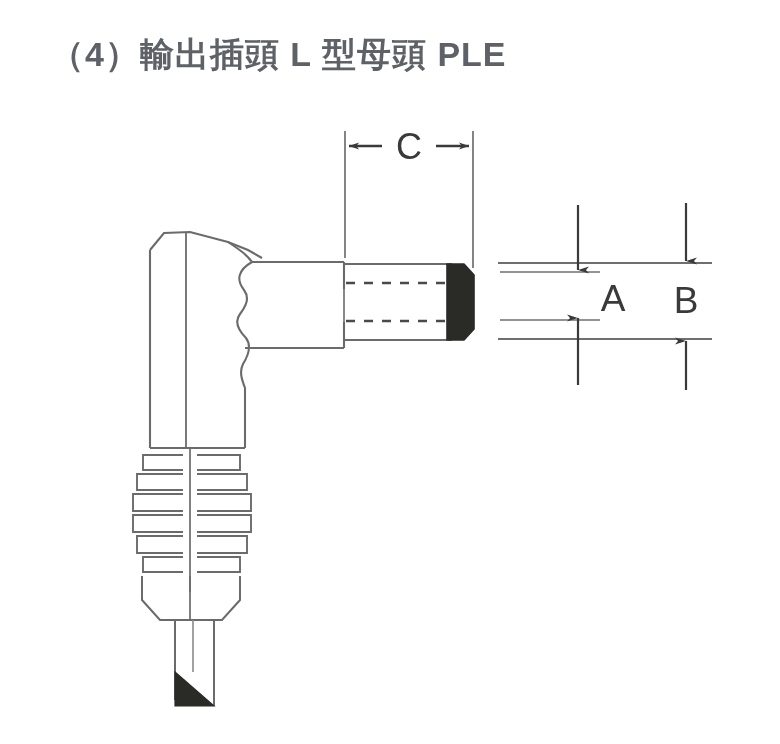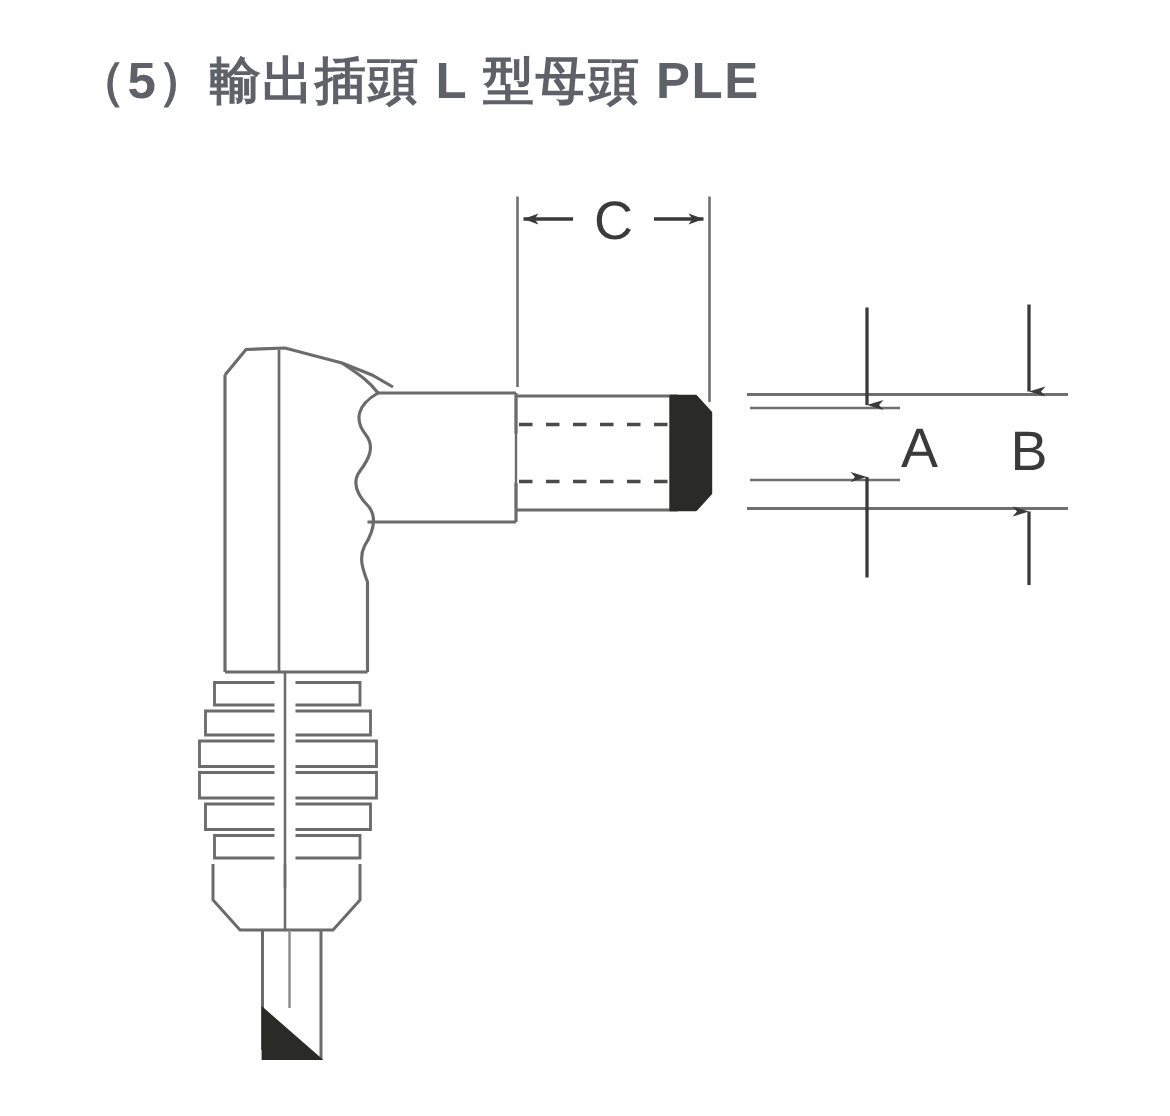--- a/index.html
+++ b/index.html
@@ -37,21 +37,21 @@
     top: 0;
     width: 780px;
     height: 744px;
   }
 </style>
 </head>
 <body>
 
 <div id="page">
 
-  <div id="title">（5）輸出插頭 L 型母頭 PLE</div>
+  <div id="title">（4）輸出插頭 L 型母頭 PLE</div>
 
   <svg id="drawing" viewBox="0 0 780 744" xmlns="http://www.w3.org/2000/svg">
 
     <defs>
       <marker id="arrL" markerWidth="12" markerHeight="10" refX="11" refY="5" orient="auto" markerUnits="userSpaceOnUse">
         <path d="M 11,5 L 1,1.4 L 3.6,5 L 1,8.6 Z" fill="#3a3a3a"></path>
       </marker>
       <marker id="arrR" markerWidth="12" markerHeight="10" refX="11" refY="5" orient="auto" markerUnits="userSpaceOnUse">
         <path d="M 11,5 L 1,1.4 L 3.6,5 L 1,8.6 Z" fill="#3a3a3a"></path>
       </marker>

